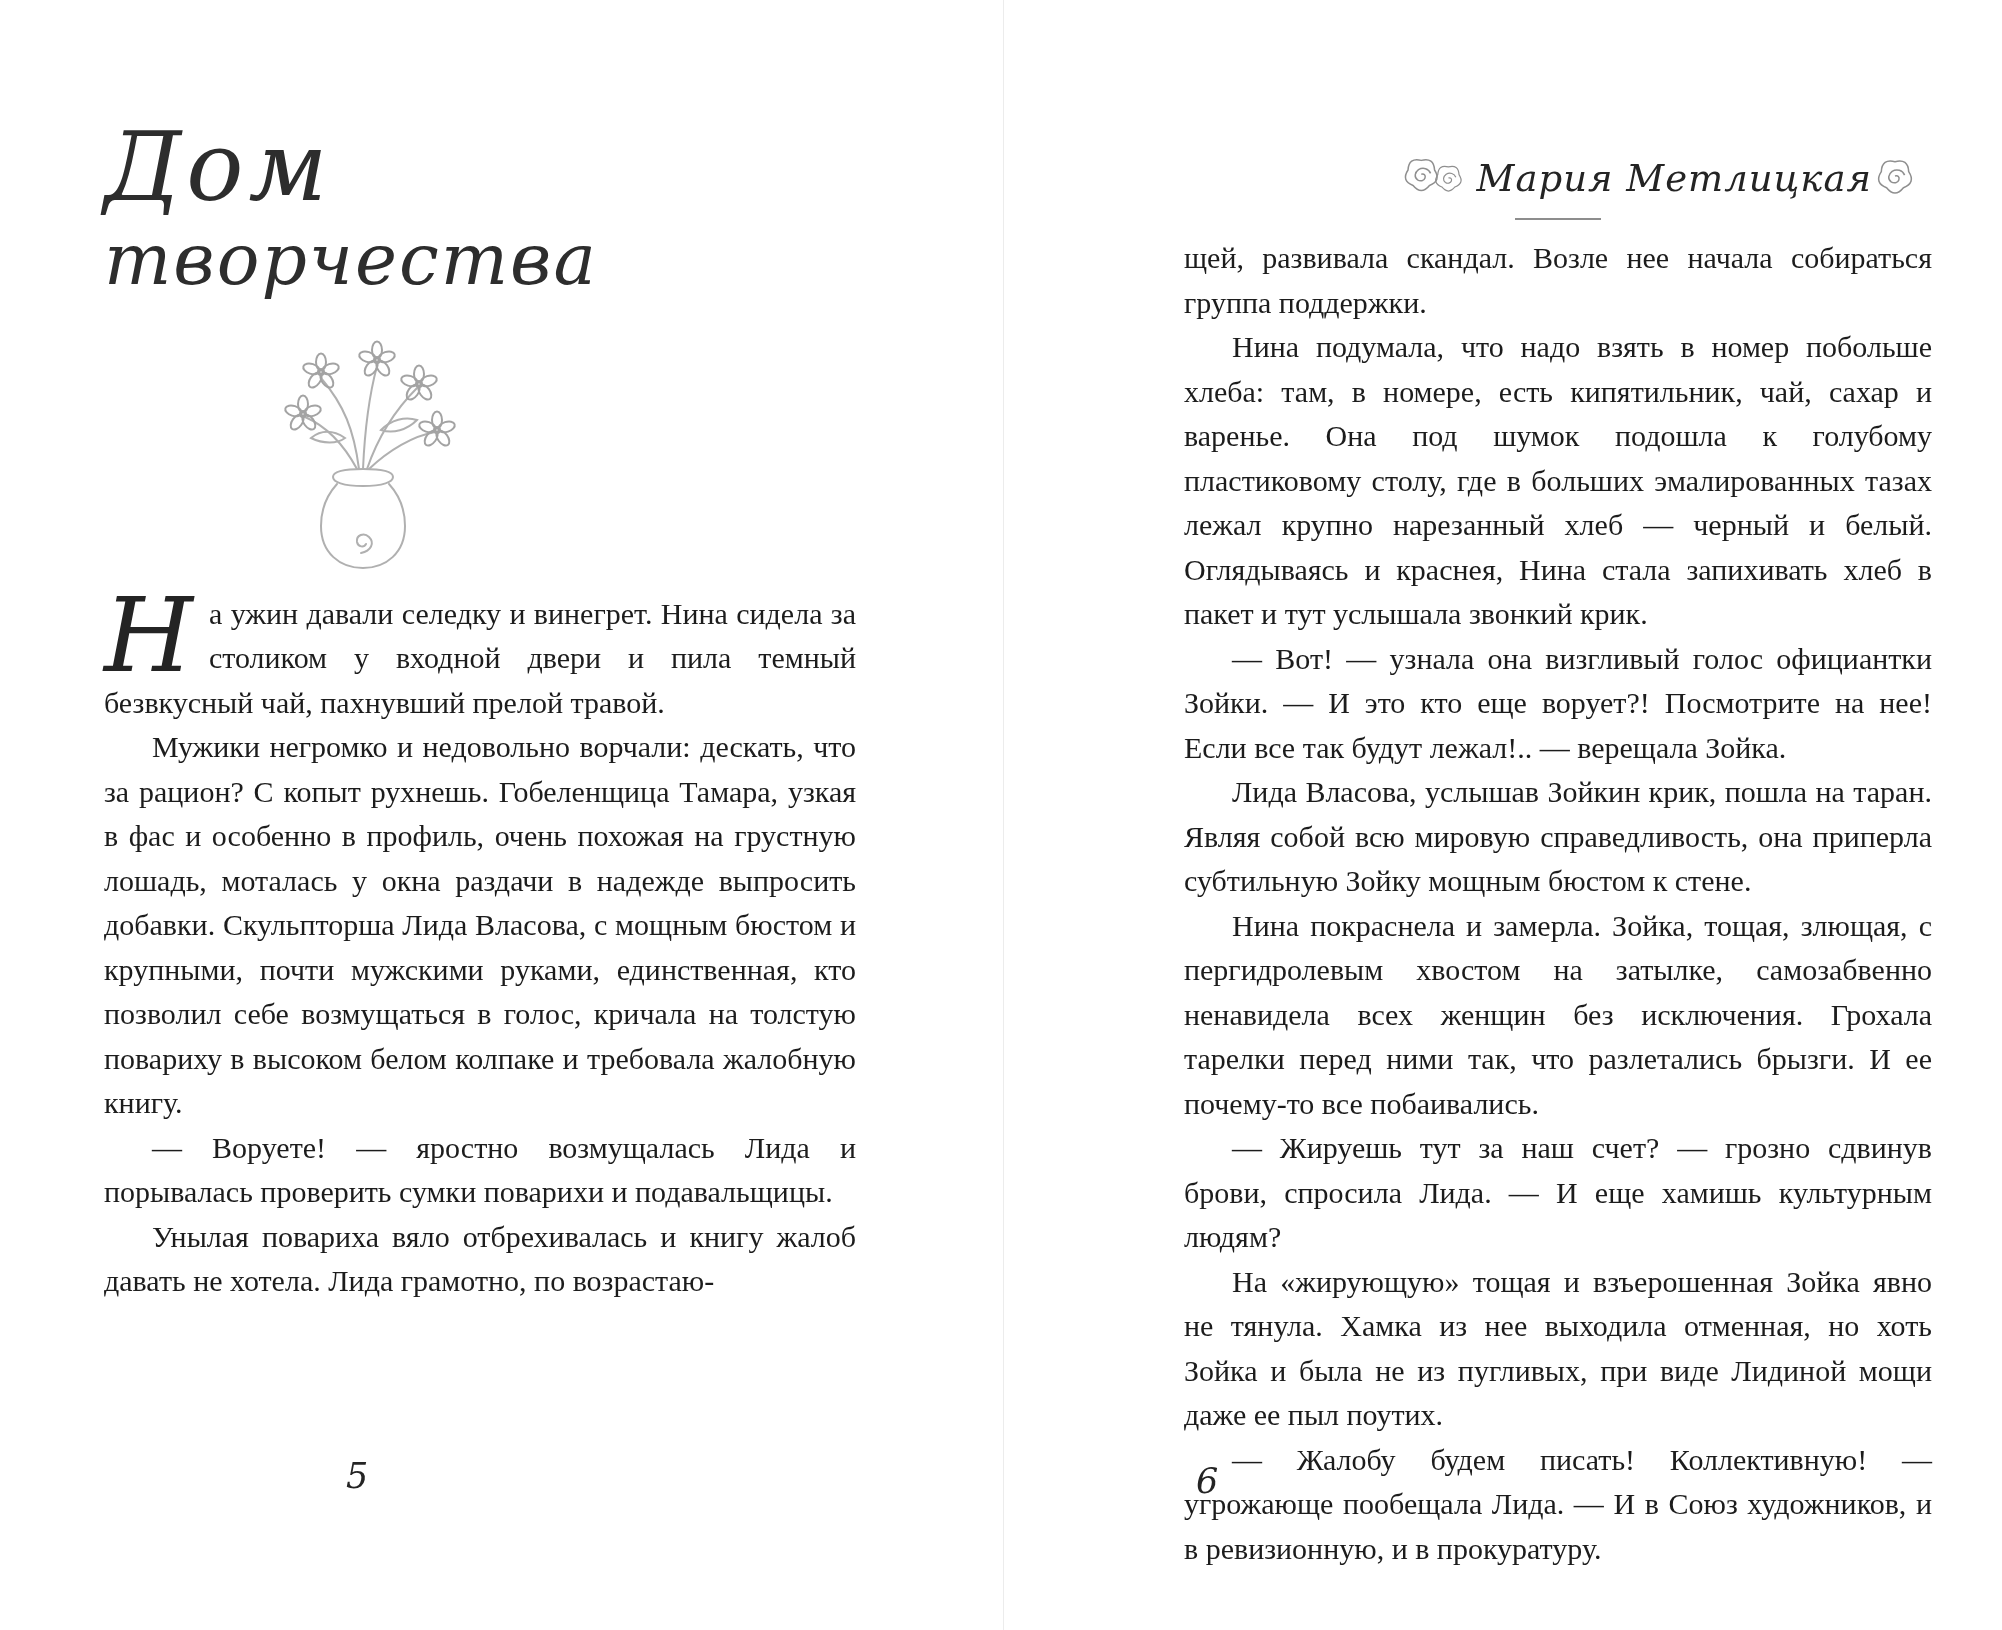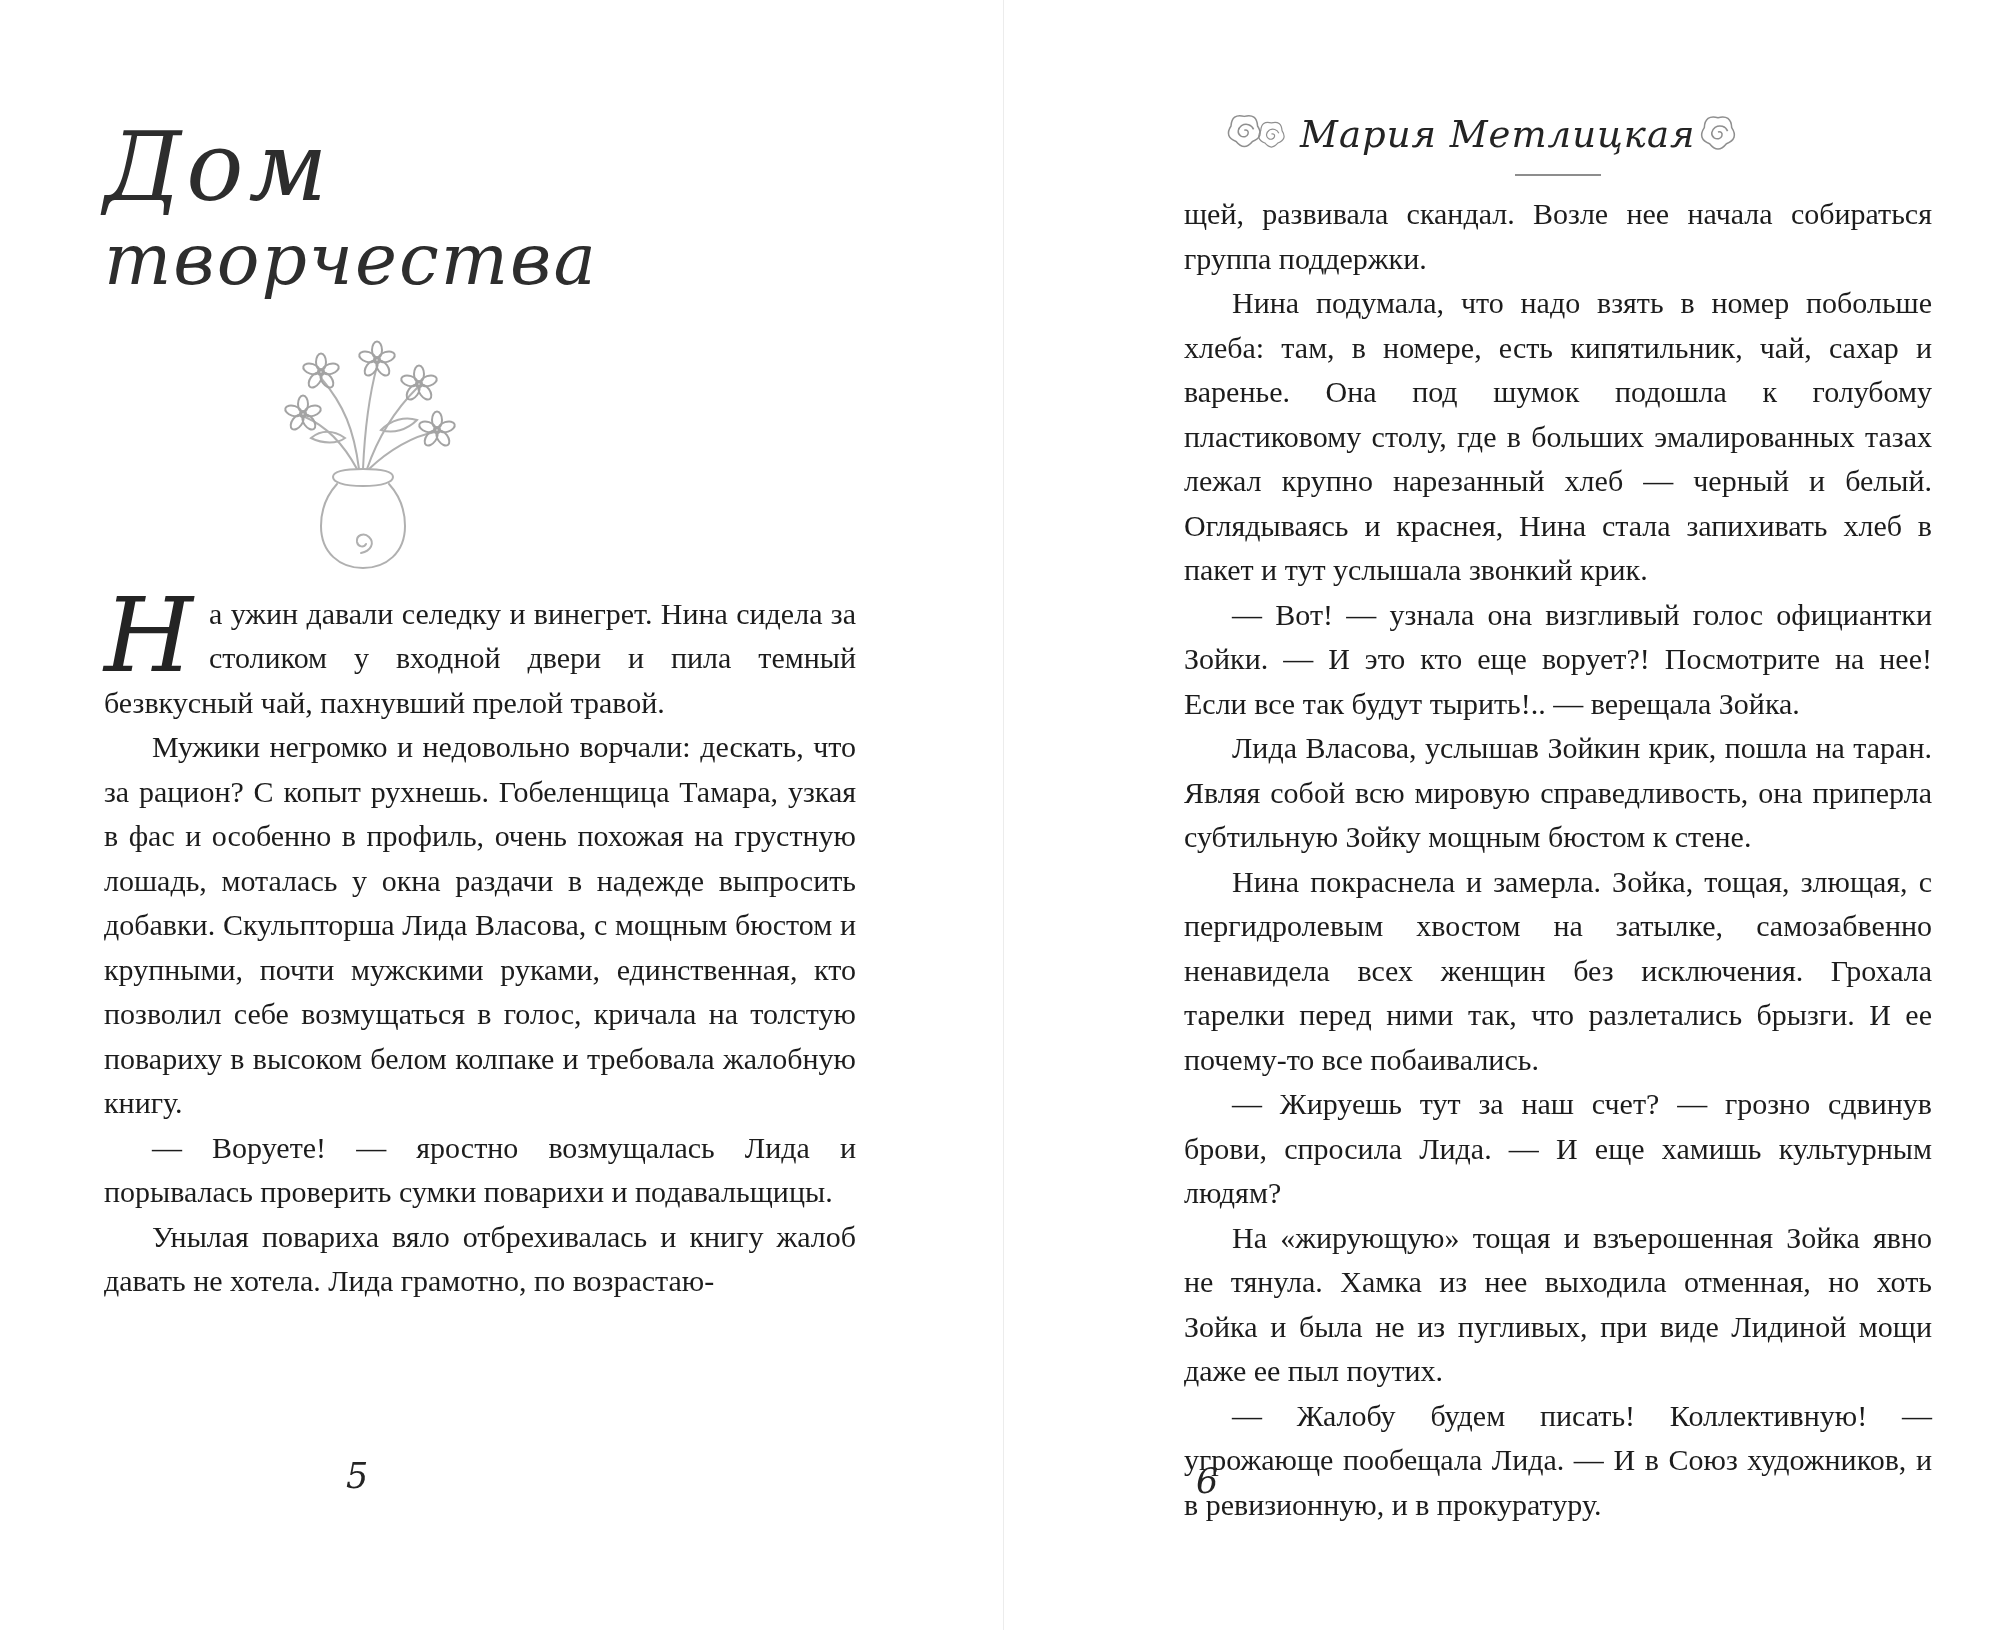--- a/index.html
+++ b/index.html
@@ -38,22 +38,22 @@
   .para.flush { text-indent:0; }
   .dropcap {
     float:left;
     font-family:"DejaVu Serif",serif; font-style:italic;
     font-size:102px; line-height:80px;
     padding:4px 16px 0 0; color:#242424;
   }
 
   
   .header-row {
-    display:flex; align-items:center; justify-content:flex-start;
-    height:56px; padding:0 14px 0 38px;
+    display:flex; align-items:center; justify-content:flex-end;
+    height:56px; padding:0 14px 0 38px;margin-top:44px;
   }
   .author {
     font-family:"DejaVu Serif",serif; font-style:italic;
     font-size:37px; letter-spacing:1px; color:#242424;
   }
   .header-rule {
     width:86px; height:0; border-top:2px solid #8d8d8d;
     margin:12px auto 0;
   }
   .page-right .body-text { margin-top:16px; }
@@ -151,21 +151,21 @@
           <path d="M24 20 c3 -1, 5 1, 4 4 c-1 3, -5 4, -8 2 c-4 -3, -3 -8, 1 -11 c5 -3, 11 -1, 13 4"></path>
         </g>
       </svg>
     </span>
   </header>
   <div class="header-rule"></div>
 
   <div class="body-text">
     <p class="para flush">щей, развивала скандал. Возле нее начала собираться группа поддержки.</p>
     <p class="para">Нина подумала, что надо взять в номер побольше хлеба: там, в номере, есть кипятильник, чай, сахар и варенье. Она под шумок подошла к голубому пластиковому столу, где в больших эмалированных тазах лежал крупно нарезанный хлеб — черный и белый. Оглядываясь и краснея, Нина стала запихивать хлеб в пакет и тут услышала звонкий крик.</p>
-    <p class="para">— Вот! — узнала она визгливый голос официантки Зойки. — И это кто еще ворует?! Посмотрите на нее! Если все так будут тырить!.. — верещала Зойка.</p>
+    <p class="para">— Вот! — узнала она визгливый голос официантки Зойки. — И это кто еще ворует?! Посмотрите на нее! Если все так будут лежал!.. — верещала Зойка.</p>
     <p class="para">Лида Власова, услышав Зойкин крик, пошла на таран. Являя собой всю мировую справедливость, она приперла субтильную Зойку мощным бюстом к стене.</p>
     <p class="para">Нина покраснела и замерла. Зойка, тощая, злющая, с пергидролевым хвостом на затылке, самозабвенно ненавидела всех женщин без исключения. Грохала тарелки перед ними так, что разлетались брызги. И ее почему-то все побаивались.</p>
     <p class="para">— Жируешь тут за наш счет? — грозно сдвинув брови, спросила Лида. — И еще хамишь культурным людям?</p>
     <p class="para">На «жирующую» тощая и взъерошенная Зойка явно не тянула. Хамка из нее выходила отменная, но хоть Зойка и была не из пугливых, при виде Лидиной мощи даже ее пыл поутих.</p>
     <p class="para">— Жалобу будем писать! Коллективную! — угрожающе пообещала Лида. — И в Союз художников, и в ревизионную, и в прокуратуру.</p>
   </div>
 </main>
 
 <div class="folio folio-right">6</div>
 

